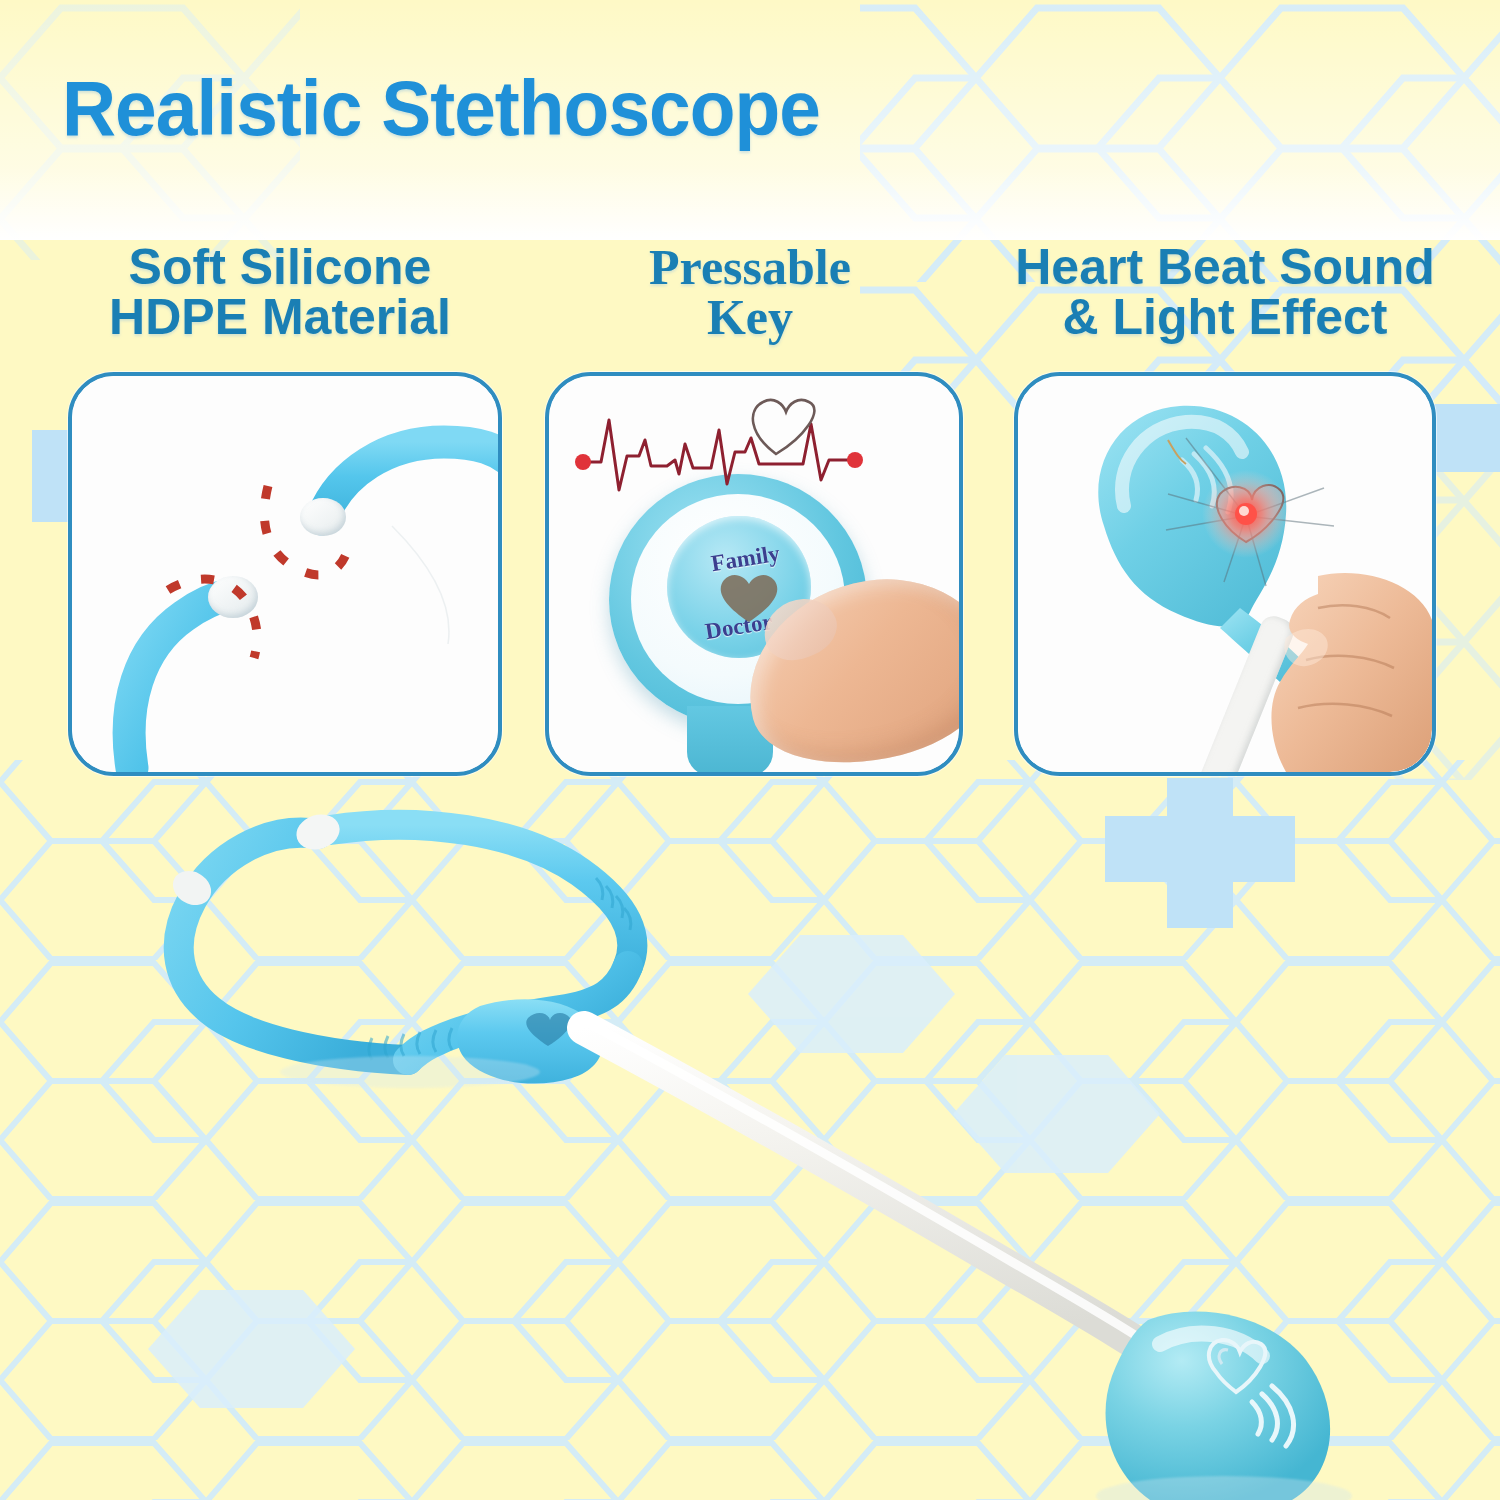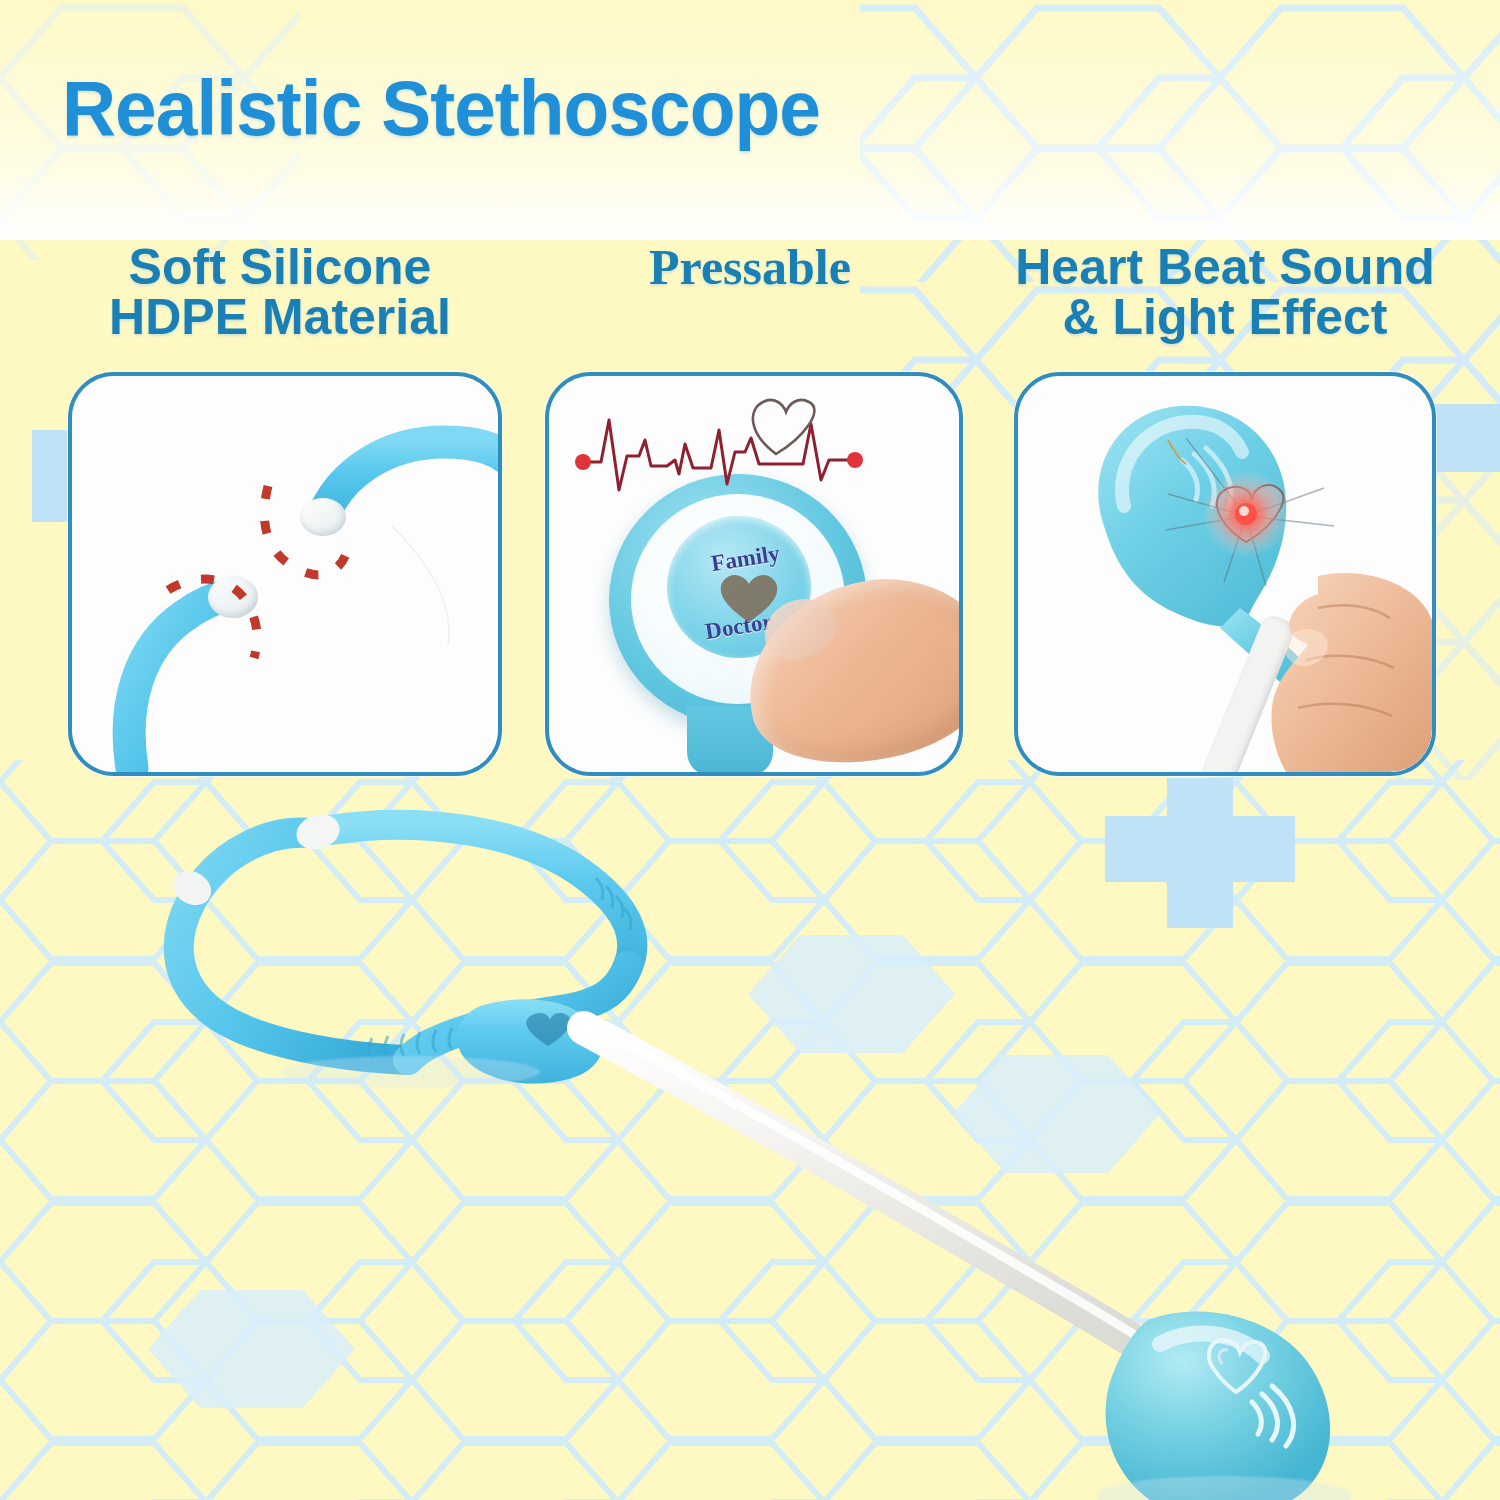--- a/index.html
+++ b/index.html
@@ -135,20 +135,21 @@
 
   <div id="title">Realistic Stethoscope</div>
 
   <div class="caption" style="left:60px;top:242px;width:440px;">
     <span>Soft Silicone</span>
     <span class="l2">HDPE Material</span>
   </div>
 
   <div class="caption" style="left:530px;top:242px;width:440px;font-family:Liberation Serif, serif;">
     <span>Pressable</span>
+    <span class="l2">Key</span>
   </div>
 
   <div class="caption" style="left:1000px;top:242px;width:450px;">
     <span>Heart Beat Sound</span>
     <span class="l2">&amp; Light Effect</span>
   </div>
 
   <div class="panel" style="left:68px;top:372px;width:426px;height:396px;">
     <div class="panel-inner">
 

